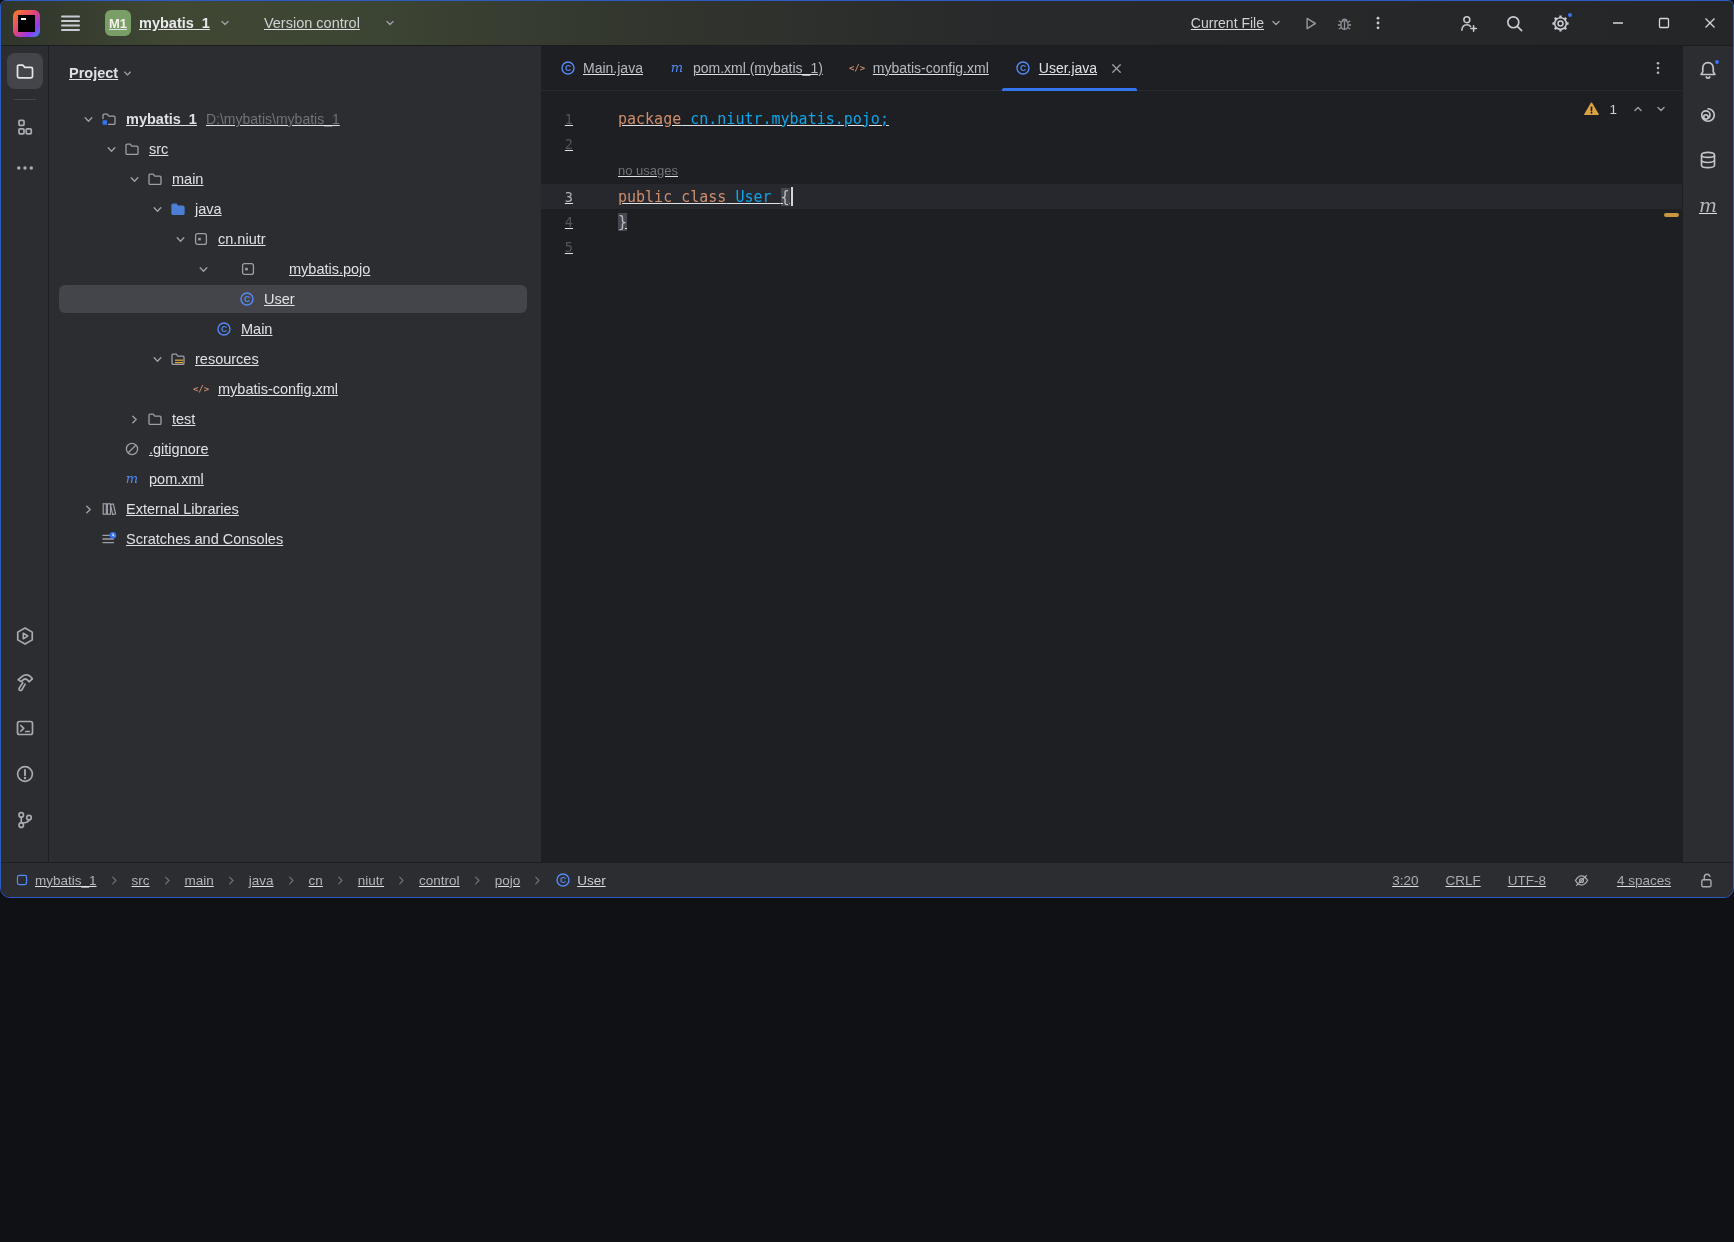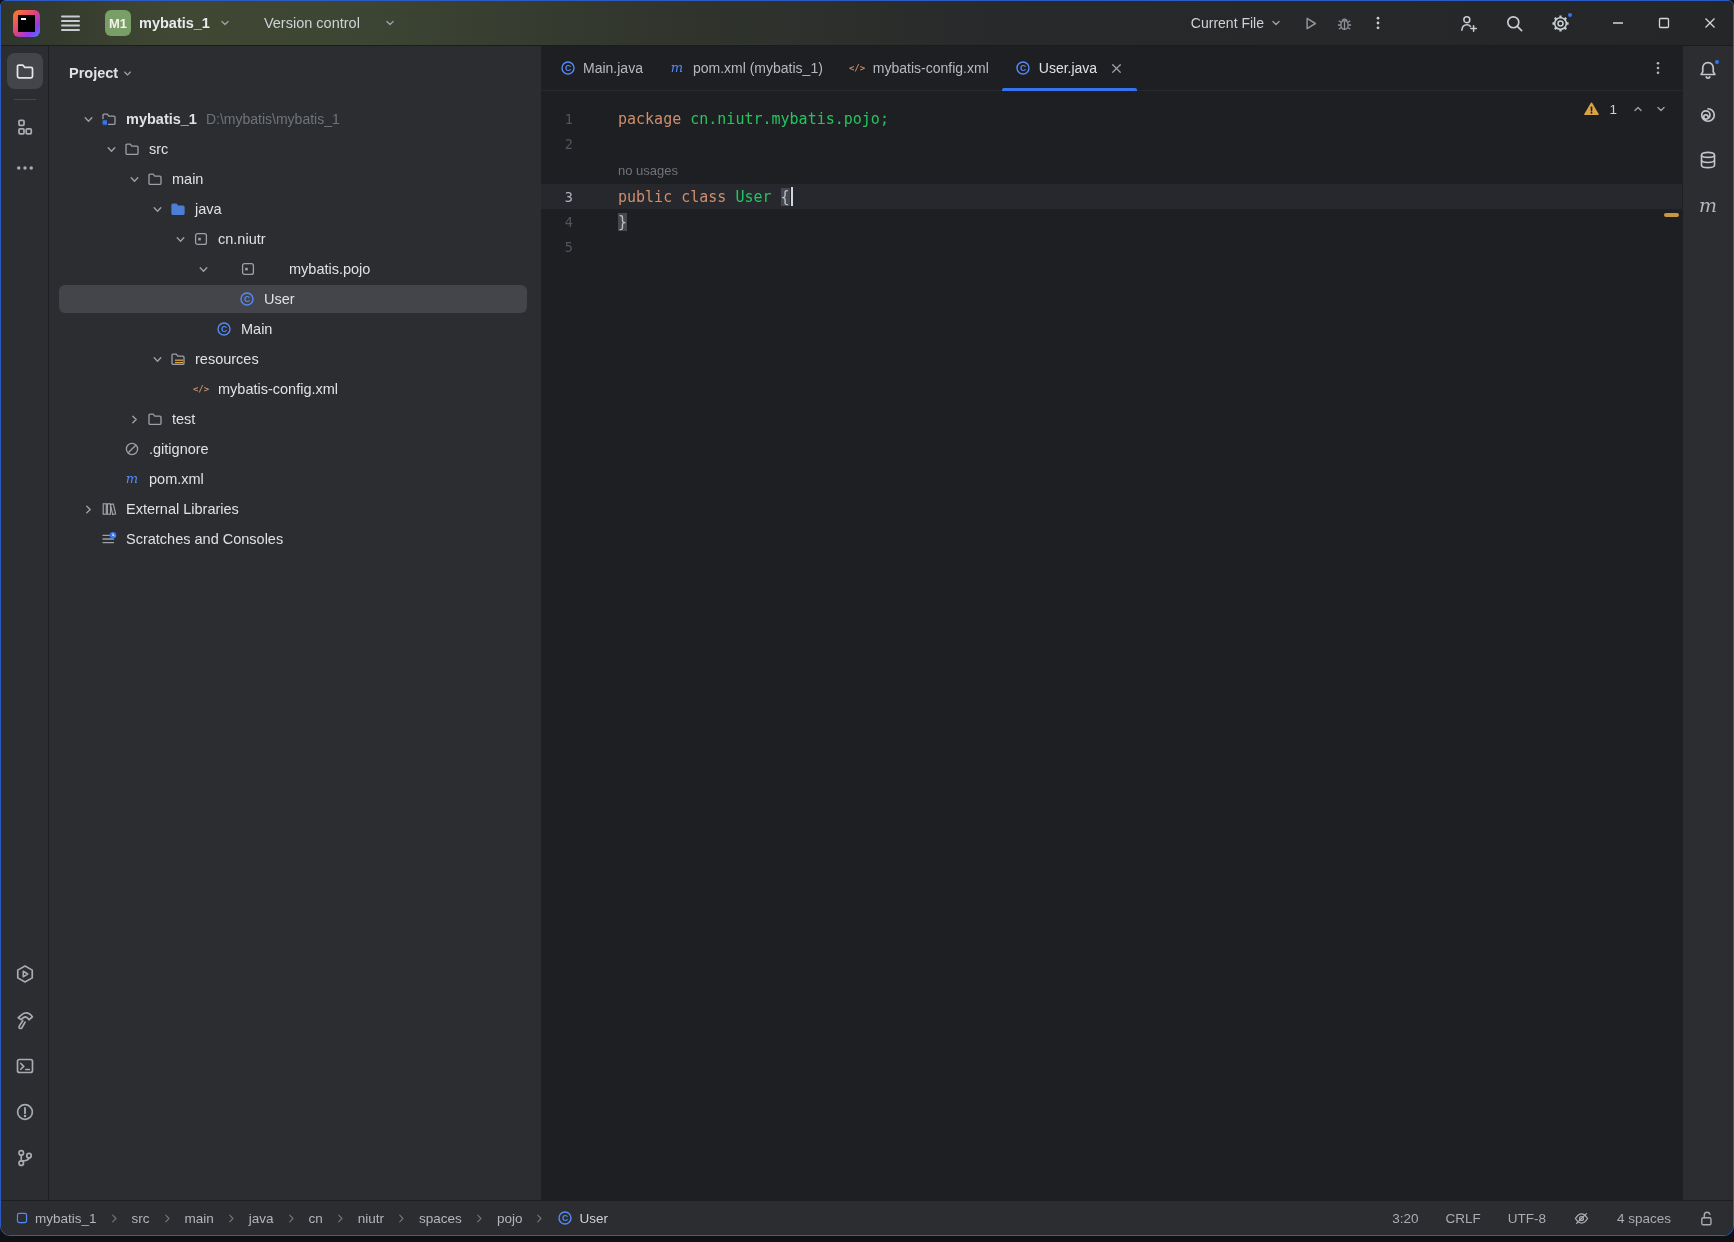--- a/index.html
+++ b/index.html
@@ -1,19 +1,19 @@
 <!DOCTYPE html>
 <html><head>
 <meta charset="utf-8">
 <style>
   html,body{margin:0;padding:0;background:#101114;}
   *{box-sizing:border-box;}
-  .window{width:1734px;height:1236px;border:1.5px solid #2d5bc6;border-radius:6px 6px 10px 10px;
+  .window{width:1734px;height:898px;border:1.5px solid #2d5bc6;border-radius:6px 6px 10px 10px;
     overflow:hidden;display:flex;flex-direction:column;background:#1e1f22;
-    font-family:"Liberation Sans",sans-serif;color:#dfe1e5;}
+    font-family:"Liberation Sans",sans-serif;color:#dfe1e5;text-decoration:underline;}
 
   
   .titlebar{height:45px;flex:0 0 45px;display:flex;align-items:center;
     background:linear-gradient(90deg,#2f352b 0%,#404834 10%,#3c4433 22%,#31352d 38%,#28292b 58%,#252628 100%);
     border-bottom:1px solid #1b1c1e;padding-left:12px;}
   .tb-left{display:flex;align-items:center;}
   .app-logo{width:27px;height:27px;border-radius:6px;position:relative;
     background:linear-gradient(135deg,#fc801d 0%,#e3447a 45%,#9039f0 75%,#3b8bf0 100%);}
   .app-logo::after{content:"";position:absolute;left:5px;top:5px;right:5px;bottom:5px;background:#000;}
   .app-logo::before{content:"";position:absolute;left:8px;top:8px;width:5px;height:2px;background:#fff;z-index:1;}
@@ -64,21 +64,21 @@
   .tabbar-kebab{position:absolute;right:16px;top:50%;transform:translateY(-50%);color:#b4b7bd;display:flex;}
 
   .editor-body{flex:1;position:relative;padding-top:15px;font-family:"DejaVu Sans Mono",monospace;font-size:15px;}
   .code-line{height:25px;display:flex;align-items:center;}
   .code-line.inlay-row{height:28px;}
   .code-line.current{background:#26282e;}
   .gutter{width:32px;flex:0 0 32px;text-align:right;color:#50545c;font-size:13.5px;font-family:"DejaVu Sans Mono",monospace;}
   .code-line.current .gutter{color:#b0b3ba;}
   .code{margin-left:45px;white-space:pre;display:flex;align-items:center;}
   .tok-keyword{color:#cf8e6d;}
-  .tok-plain{color:#22c55e;}
+  .tok-plain{color:#0ea5e9;}
   .tok-brace{color:#bcbec4;background:#45484e;}
   .caret{display:inline-block;width:2px;height:19px;background:#d3d6db;margin-left:1px;}
   .inlay-text{color:#6f737a;font-size:13px;font-family:"Liberation Sans",sans-serif;margin-left:45px;}
 
   .inspection-widget{position:absolute;top:53px;right:14px;display:flex;align-items:center;gap:9px;height:20px;}
   .insp-count{color:#ced0d6;font-size:13.5px;font-family:"Liberation Sans",sans-serif;}
   .insp-chev{color:#9da0a8;display:flex;}
   .stripe-mark{position:absolute;right:3px;top:167px;width:15px;height:3.5px;background:#c9973f;border-radius:2px;}
 
   .right-stripe{width:51px;flex:0 0 51px;background:#2b2d30;border-left:1px solid #1e1f22;
@@ -701,21 +701,21 @@
         </span>
         <span class="crumb">
           <span>niutr</span>
         </span>
         <span class="crumb-sep">
           <svg width="13" height="13" viewBox="0 0 16 16">
             <polyline points="5.8,3.8 9.8,8 5.8,12.2" fill="none" stroke="currentColor" stroke-width="1.4" stroke-linecap="round" stroke-linejoin="round"></polyline>
           </svg>
         </span>
         <span class="crumb">
-          <span>spaces</span>
+          <span>control</span>
         </span>
         <span class="crumb-sep">
           <svg width="13" height="13" viewBox="0 0 16 16">
             <polyline points="5.8,3.8 9.8,8 5.8,12.2" fill="none" stroke="currentColor" stroke-width="1.4" stroke-linecap="round" stroke-linejoin="round"></polyline>
           </svg>
         </span>
         <span class="crumb">
           <span>pojo</span>
         </span>
         <span class="crumb-sep">

